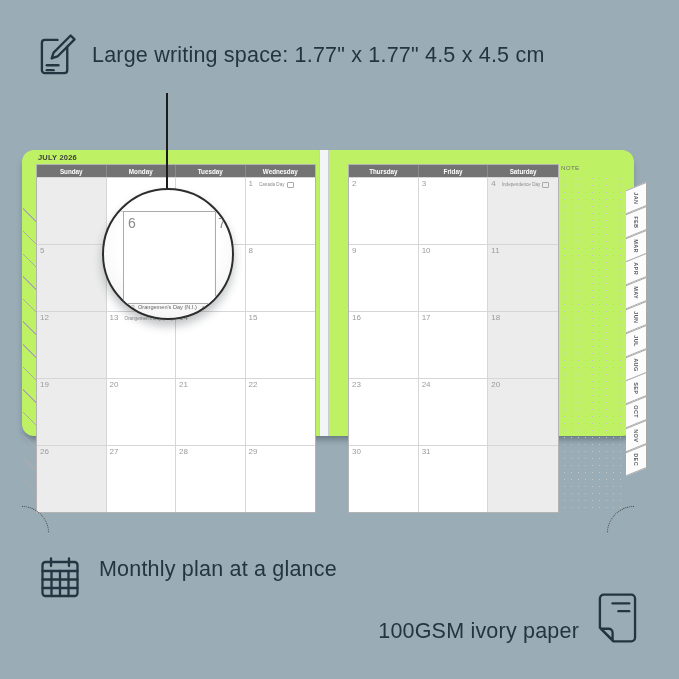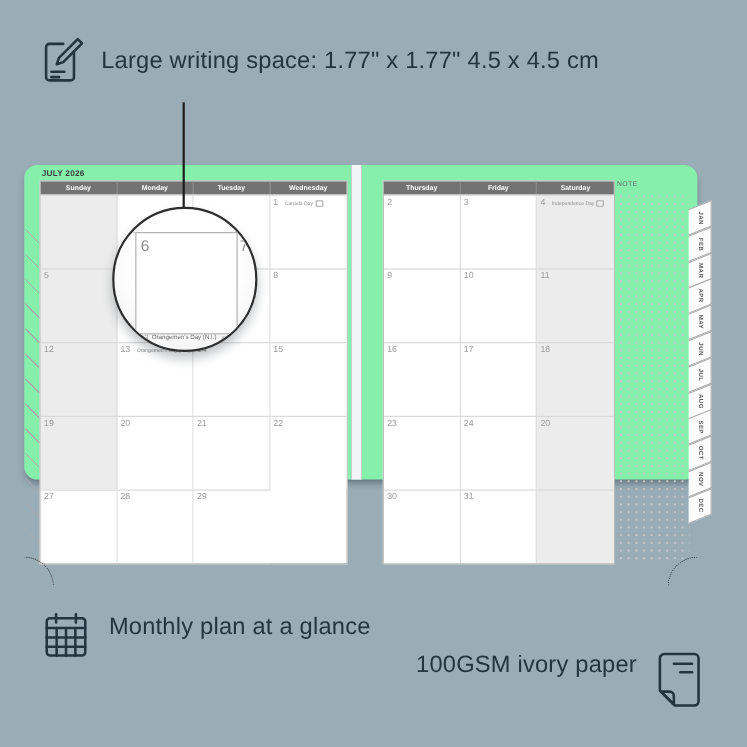--- a/index.html
+++ b/index.html
@@ -7,21 +7,21 @@
     width:679px;height:679px;position:relative;overflow:hidden;
     background:#9AADB7;
     font-family:"Liberation Sans", sans-serif;
   }
   
   .anno-top{position:absolute;left:38px;top:32px;display:flex;align-items:center;gap:15px;color:#243440;}
   .anno-top .txt{font-size:21.5px;letter-spacing:.2px;}
   .pointer{position:absolute;left:166px;top:93px;width:2px;height:97px;background:#1c1c1c;z-index:4;}
 
   
-  .planner{position:absolute;left:22px;top:150px;width:612px;height:286px;background:#86efac;
+  .planner{position:absolute;left:22px;top:150px;width:612px;height:286px;background:#bef264;
     border-radius:12px;box-shadow:0 5px 7px -2px rgba(30,45,55,.45);}
   .month-title{position:absolute;left:16px;top:3px;font-size:7.5px;font-weight:bold;color:#3e3e3e;letter-spacing:.2px;}
   .grid{position:absolute;top:14px;display:grid;border:1px solid #b3b3b3;background:#fff;}
   #grid-left{left:14px;width:278px;grid-template-columns:repeat(4,1fr);grid-template-rows:12px repeat(5,67px);}
   #grid-right{left:326px;width:209px;grid-template-columns:repeat(3,1fr);grid-template-rows:12px repeat(5,67px);}
   .hcell{background:#737373;color:#fff;font-size:6.3px;font-weight:bold;display:flex;align-items:center;justify-content:center;border-right:1px solid #8a8a8a;}
   .hcell.lc{border-right:none;}
   .cell{background:#fff;border-top:1px solid #d6d6d6;border-right:1px solid #d6d6d6;padding:2px 1px 0 3px;display:flex;align-items:flex-start;overflow:hidden;}
   .cell.lc{border-right:none;}
   .cell.shade{background:#ececec;}
@@ -63,21 +63,21 @@
   .mag-day{position:absolute;font-size:14px;color:#8c8c8c;}
   .mag-day.l{left:24px;top:25px;}
   .mag-day.r{left:114px;top:25px;}
   .mag-caption{position:absolute;left:0;top:114px;width:100%;display:flex;justify-content:center;align-items:flex-start;gap:3px;}
   .mag-caption .cd{font-size:7px;color:#999;}
   .mag-caption .ct{font-size:5.6px;color:#666;}
 
   
   .anno-bl{position:absolute;left:40px;top:557px;display:flex;align-items:flex-start;gap:19px;color:#243440;}
   .anno-bl .txt{font-size:21.5px;letter-spacing:.2px;}
-  .anno-br{position:absolute;right:42px;top:592px;display:flex;align-items:flex-start;gap:17px;color:#243440;}
+  .anno-br{position:absolute;right:42px;top:592px;display:flex;align-items:flex-end;gap:17px;color:#243440;}
   .anno-br .txt{font-size:21.5px;letter-spacing:.2px;}
   svg{display:block;}
 </style>
 </head>
 <body>
 
 <div class="anno-top">
   <span>
     <svg width="39" height="47" viewBox="0 0 40 46" fill="none" stroke="#243440" stroke-width="2.4" stroke-linecap="round" stroke-linejoin="round">
       <path d="M30 14 v24 a3 3 0 0 1 -3 3 H7 a3 3 0 0 1 -3 -3 V10 a3 3 0 0 1 3 -3 h13"></path>
@@ -136,20 +136,23 @@
         <span class="d">19</span>
       </div>
       <div class="cell">
         <span class="d">20</span>
       </div>
       <div class="cell">
         <span class="d">21</span>
       </div>
       <div class="cell lc">
         <span class="d">22</span>
+      </div>
+      <div class="cell shade">
+        <span class="d">26</span>
       </div>
       <div class="cell">
         <span class="d">27</span>
       </div>
       <div class="cell">
         <span class="d">28</span>
       </div>
       <div class="cell lc">
         <span class="d">29</span>
       </div>

